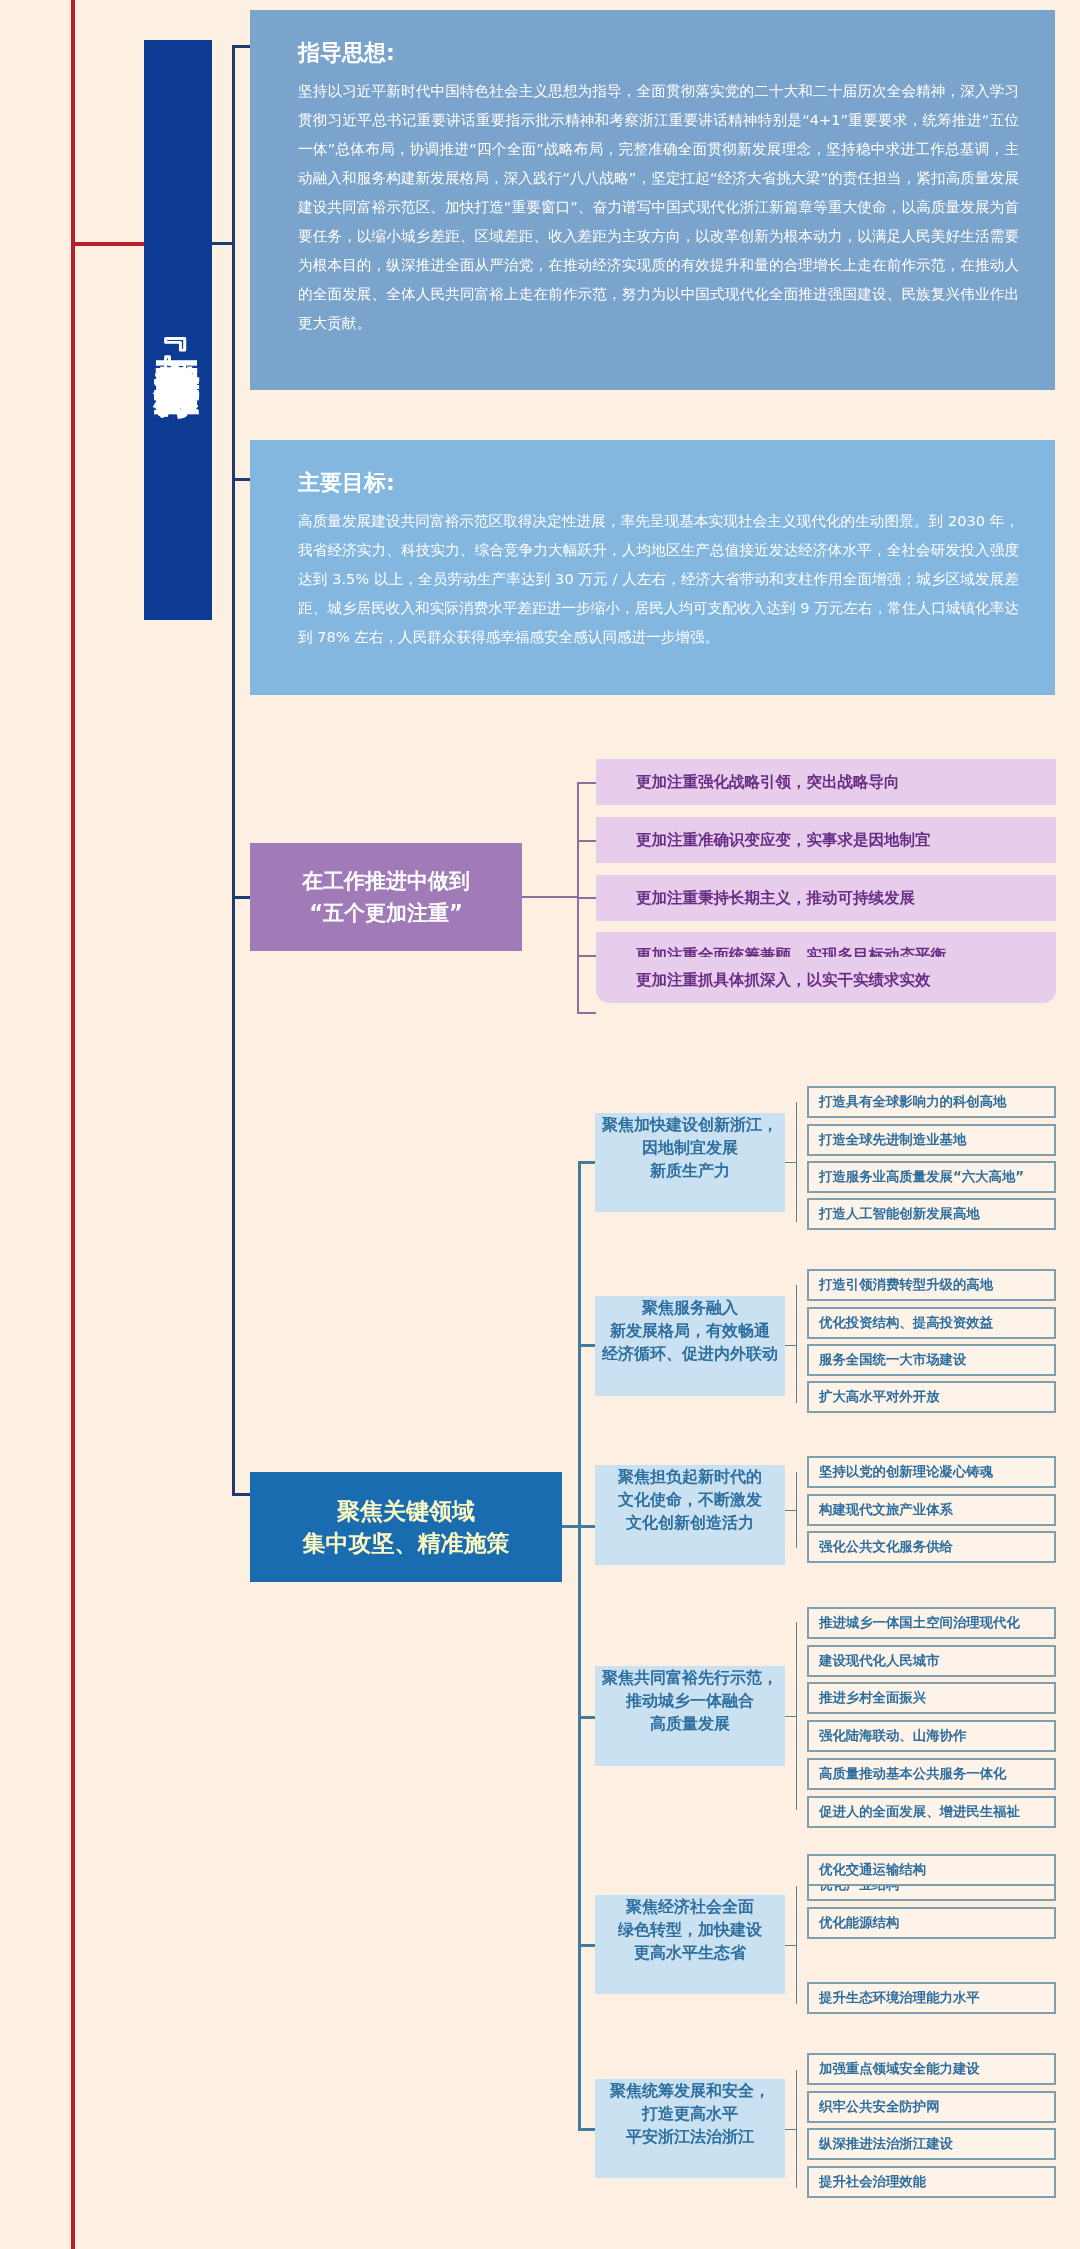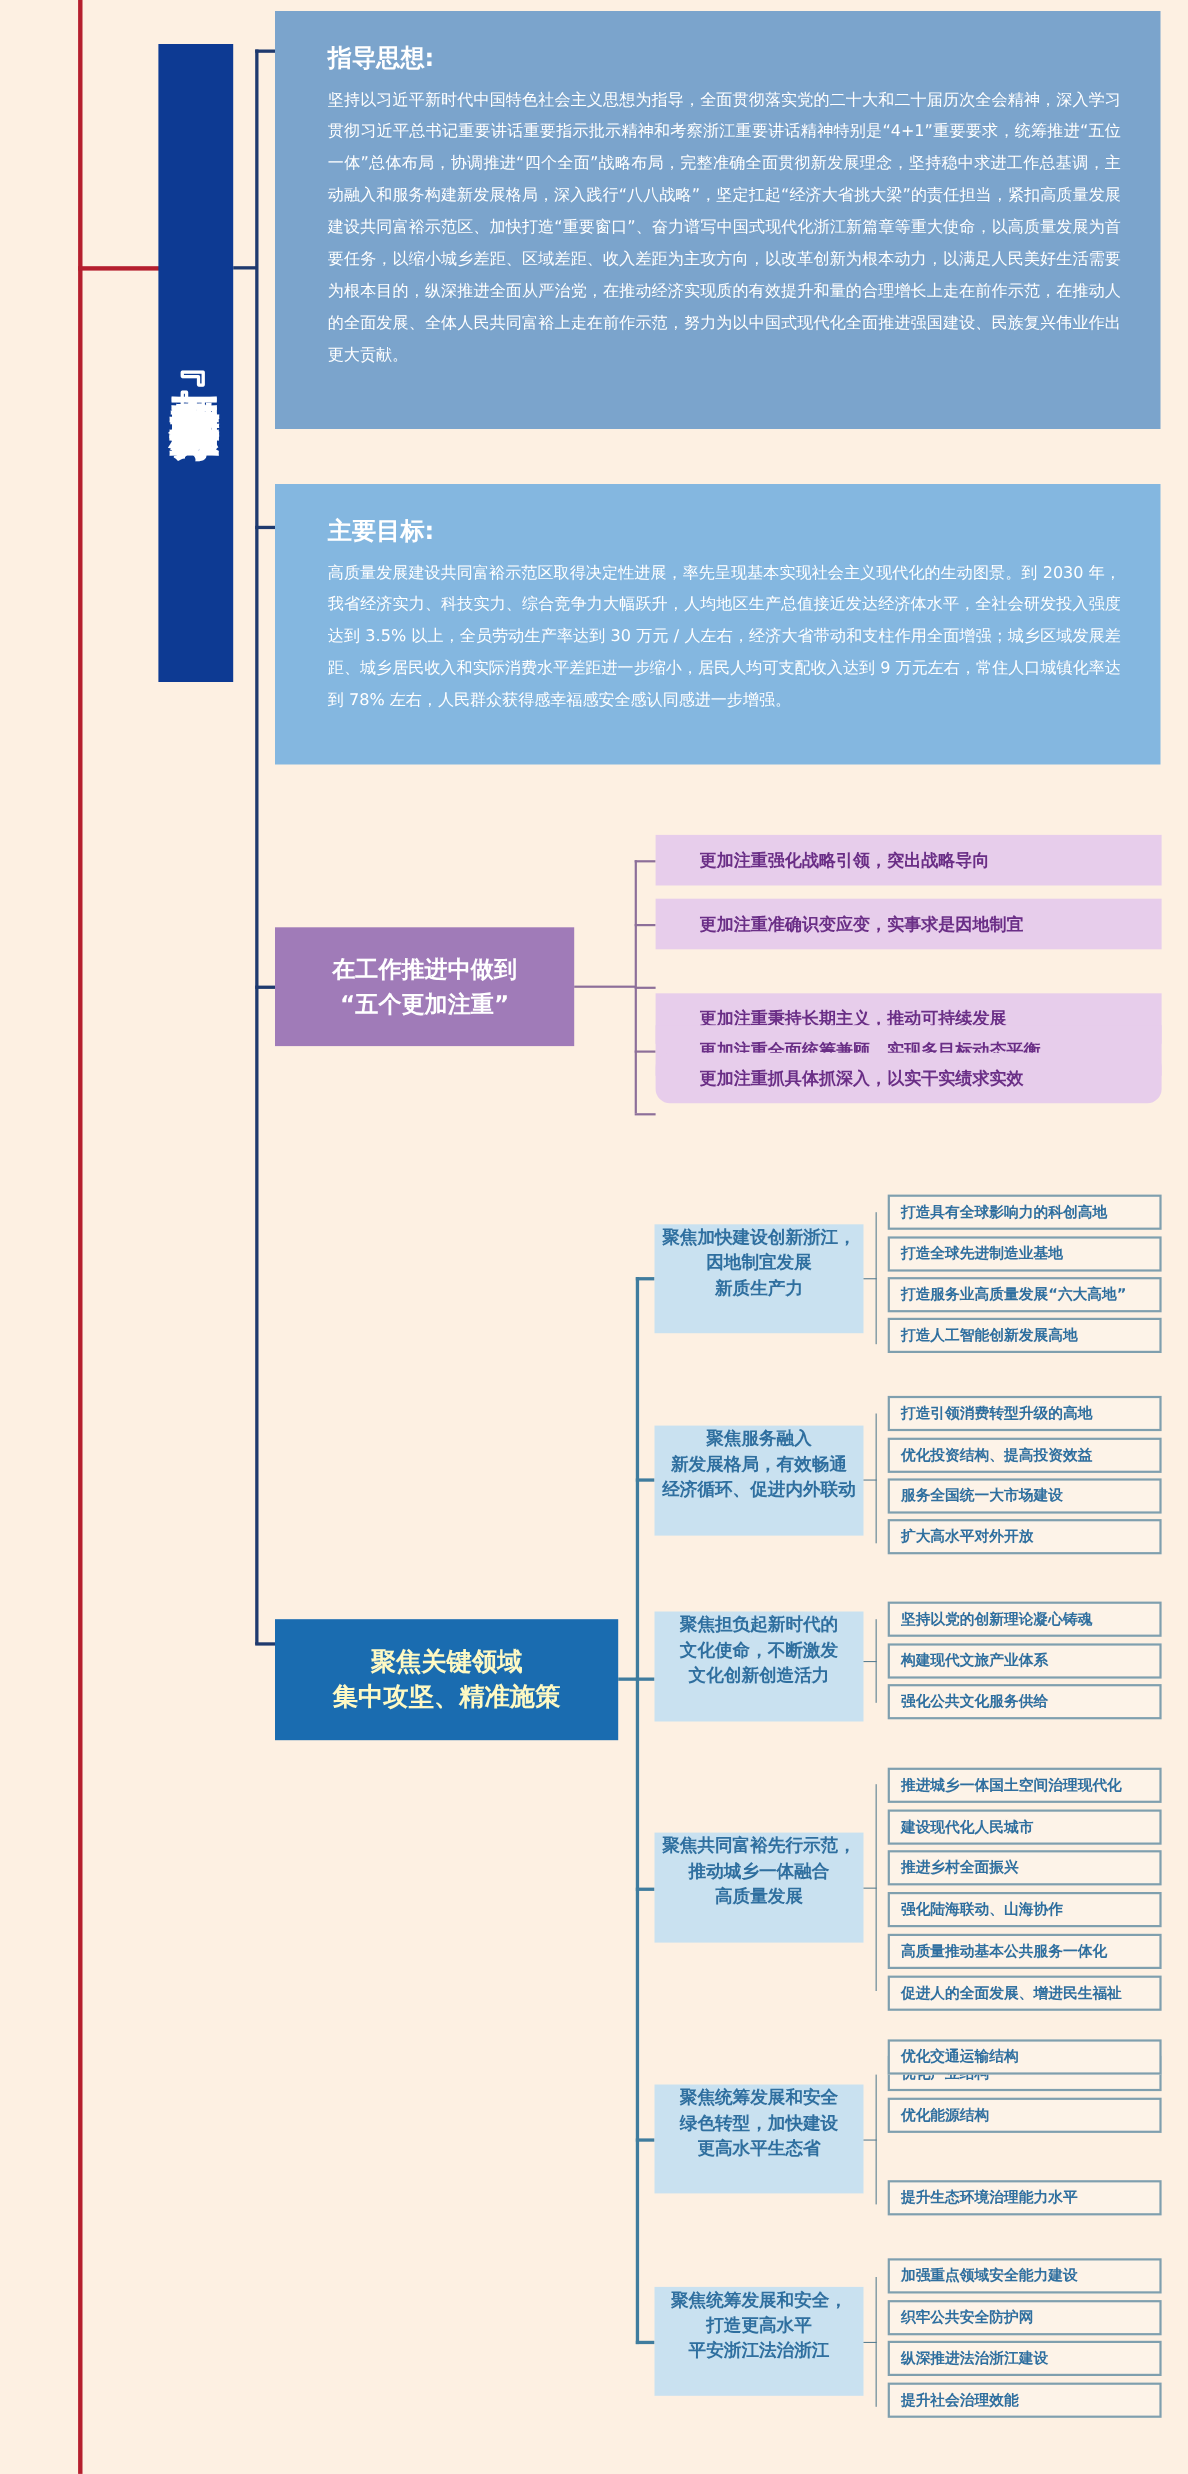--- a/index.html
+++ b/index.html
@@ -101,21 +101,21 @@
 <div class="line purple-line" style="left:577px;top:897px;width:19px;height:2px;"></div>
 <div class="line purple-line" style="left:577px;top:955px;width:19px;height:2px;"></div>
 <div class="line purple-line" style="left:577px;top:1012px;width:19px;height:2px;"></div>
 
 <div class="abs purple-item" style="top:759px;">
     <span>更加注重强化战略引领，突出战略导向</span>
   </div>
 <div class="abs purple-item" style="top:817px;">
     <span>更加注重准确识变应变，实事求是因地制宜</span>
   </div>
-<div class="abs purple-item" style="top:875px;margin-top:28px;">
+<div class="abs purple-item" style="top:875px;">
     <span>更加注重秉持长期主义，推动可持续发展</span>
   </div>
 <div class="abs purple-item" style="top:932px;">
     <span>更加注重全面统筹兼顾，实现多目标动态平衡</span>
   </div>
 <div class="abs purple-item" style="top:957px;border-radius:13px;">
     <span>更加注重抓具体抓深入，以实干实绩求实效</span>
   </div>
 
 <div class="abs blue-main">
@@ -207,21 +207,21 @@
   </div>
 <div class="abs leaf" style="top:1758px;">
     <span>高质量推动基本公共服务一体化</span>
   </div>
 <div class="abs leaf" style="top:1796px;">
     <span>促进人的全面发展、增进民生福祉</span>
   </div>
 
 <div class="line teal" style="left:578px;top:1944px;width:17px;height:3px;"></div>
 <div class="abs sub-box" style="top:1895px;height:99px;">
-  <span>聚焦统筹发展和安全</span>
+  <span>聚焦经济社会全面</span>
   <span>绿色转型，加快建设</span>
   <span>更高水平生态省</span>
 </div>
 <div class="line thin" style="left:785px;top:1945px;width:12px;height:1px;"></div>
 <div class="line thin" style="left:796px;top:1886px;width:1px;height:118px;"></div>
 <div class="abs leaf" style="top:1869px;">
     <span>优化产业结构</span>
   </div>
 <div class="abs leaf" style="top:1907px;">
     <span>优化能源结构</span>

